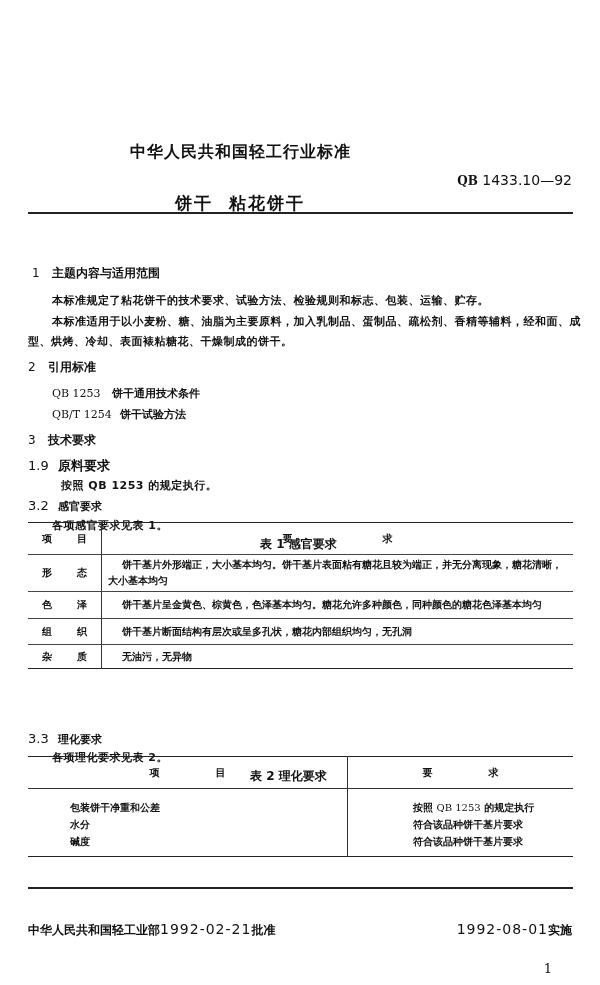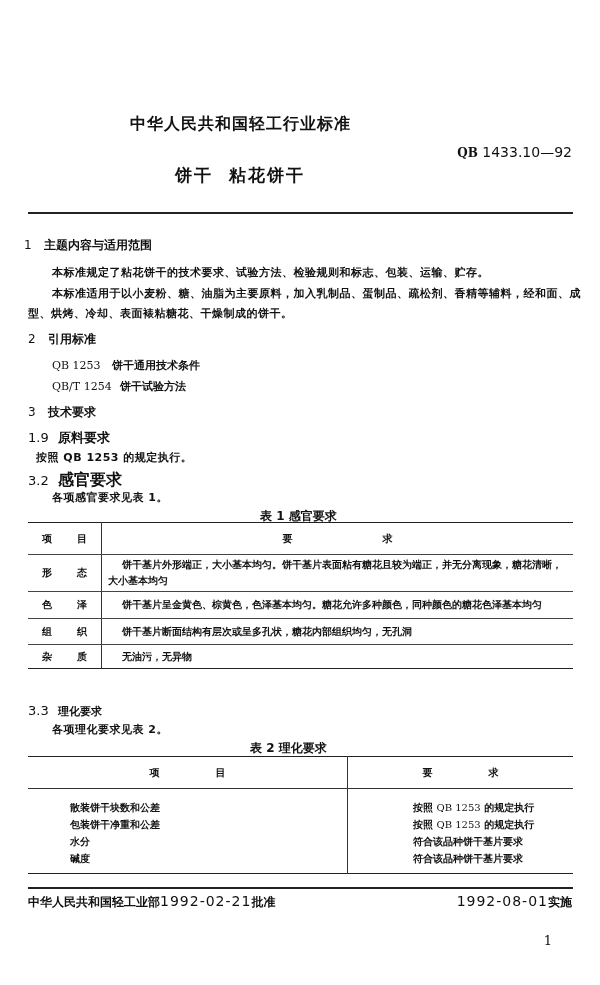--- a/index.html
+++ b/index.html
@@ -1,20 +1,20 @@
 <!DOCTYPE html>
 <html><head>
 <meta charset="utf-8">
 <style>
   html, body { margin: 0; padding: 0; }
   body {
     width: 600px; height: 985px; background: #ffffff; color: #111;
     font-family: "DejaVu Sans", sans-serif; position: relative; overflow: hidden;
   }
-  .abs { position: absolute; white-space: nowrap; }
+  .abs { position: absolute; white-space: nowrap; margin-top: 28px; }
   .bold { font-weight: bold; }
   .std-org { left: 130px; top: 114px; font-size: 16px; font-weight: bold; letter-spacing: 1px; }
   .std-code { right: 28px; top: 144px; font-size: 14px; }
   .std-code .qb { font-family: "DejaVu Serif", serif; font-weight: bold; font-size: 12px; }
   .title { left: 175px; top: 164px; font-size: 17px; font-weight: bold; letter-spacing: 2px; }
   .title .gap { display: inline-block; width: 16px; }
   .rule { position: absolute; left: 28px; width: 545px; height: 0; border-top: 2px solid #222; }
   .h1 { font-size: 12px; font-weight: bold; }
   .h1 .num { font-family: "DejaVu Sans", sans-serif; font-weight: normal; display: inline-block; width: 20px; }
   .h2 { font-size: 12px; }
@@ -52,21 +52,21 @@
 <div class="abs std-org">中华人民共和国轻工行业标准</div>
 <div class="abs std-code">
   <span class="qb">QB</span>
   <span>1433.10—92</span>
 </div>
 <div class="abs title">
   <span>饼干</span><span class="gap"></span><span>粘花饼干</span>
 </div>
 <div class="rule" style="top:212px;"></div>
 
-<div class="abs h1" style="left:24px; top:237px;">
+<div class="abs h1" style="left:32px; top:237px;">
   <span class="num">1</span><span>主题内容与适用范围</span>
 </div>
 <div class="abs p" style="left:52px; top:265px;">本标准规定了粘花饼干的技术要求、试验方法、检验规则和标志、包装、运输、贮存。</div>
 <div class="abs p" style="left:52px; top:286px;">本标准适用于以小麦粉、糖、油脂为主要原料，加入乳制品、蛋制品、疏松剂、香精等辅料，经和面、成</div>
 <div class="abs p" style="left:28px; top:306px;">型、烘烤、冷却、表面裱粘糖花、干燥制成的饼干。</div>
 
 <div class="abs h1" style="left:28px; top:331px;">
   <span class="num">2</span><span>引用标准</span>
 </div>
 <div class="abs ref" style="left:52px; top:358px;">
@@ -75,23 +75,23 @@
 <div class="abs ref" style="left:52px; top:379px;">
   <span class="code" style="width:68px;">QB/T 1254</span><span class="name">饼干试验方法</span>
 </div>
 
 <div class="abs h1" style="left:28px; top:404px;">
   <span class="num">3</span><span>技术要求</span>
 </div>
 <div class="abs h2" style="left:28px; top:429px;">
   <span class="num">1.9</span><span class="bold" style="font-size:13px;">原料要求</span>
 </div>
-<div class="abs p" style="left:36px; top:450px;">按照 QB 1253 的规定执行。</div>
+<div class="abs p" style="left:61px; top:450px;">按照 QB 1253 的规定执行。</div>
 <div class="abs h2" style="left:28px; top:470px;">
-  <span class="num">3.2</span><span class="bold" style="font-size:16px;">感官要求</span>
+  <span class="num">3.2</span><span class="bold" style="font-size:11px;">感官要求</span>
 </div>
 <div class="abs p" style="left:52px; top:490px;">各项感官要求见表 1。</div>
 <div class="abs caption" style="left:260px; top:508px;">表 1   感官要求</div>
 
 <table class="t1">
   <tbody>
       <tr style="height:32px;">
     <th class="c1">
           <div class="sp">
             <span>项</span>
@@ -170,24 +170,20 @@
           </div>
         </th>
     </tr>
   </thead>
   <tbody>
     <tr>
         <td class="c1" style="height:10px;"></td>
         <td></td>
       </tr>
     <tr>
-      <td class="c1 item">散装饼干块数和公差</td>
-      <td class="req"><span>按照 </span><span class="qb">QB 1253</span><span> 的规定执行</span></td>
-    </tr>
-    <tr>
       <td class="c1 item">包装饼干净重和公差</td>
       <td class="req"><span>按照 </span><span class="qb">QB 1253</span><span> 的规定执行</span></td>
     </tr>
     <tr>
       <td class="c1 item">水分</td>
       <td class="req"><span>符合该品种饼干基片要求</span></td>
     </tr>
     <tr>
       <td class="c1 item">碱度</td>
       <td class="req"><span>符合该品种饼干基片要求</span></td>

